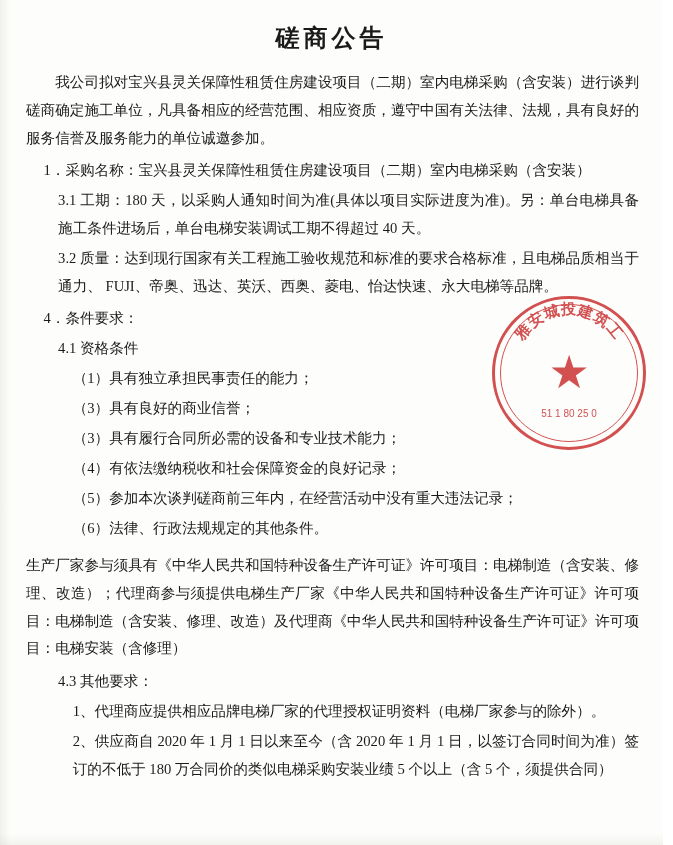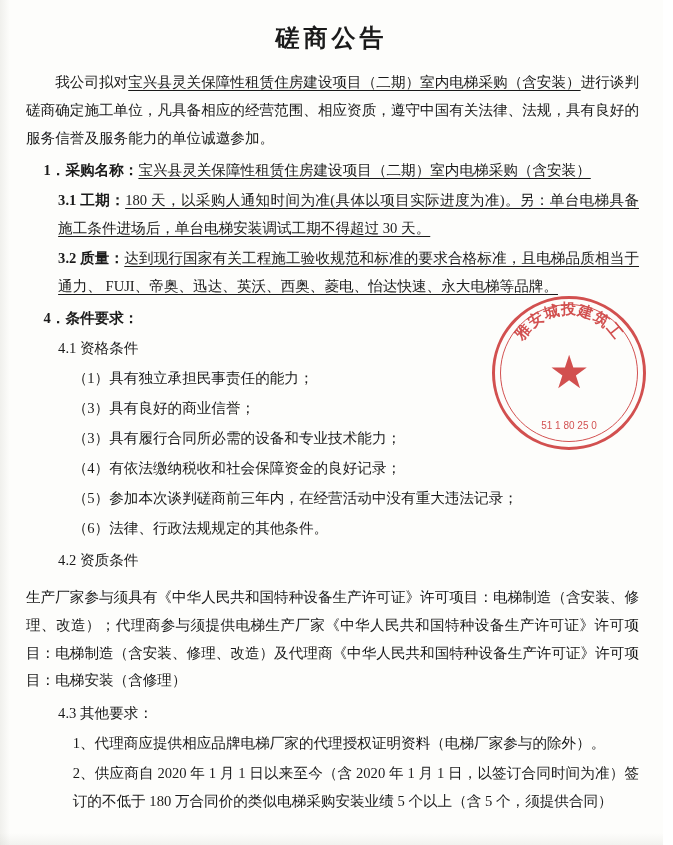--- a/index.html
+++ b/index.html
@@ -31,22 +31,22 @@
   .body-wrap {
     padding: 0 24px 0 26px;
     font-size: 14.6px;
     line-height: 1.92;
     text-align: justify;
   }
   p {
     margin: 0 0 2px 0;
   }
   .indent2 { text-indent: 2em; }
-  .u { text-decoration: underline; text-underline-offset: 3px; }
-  .b { font-weight: bold; }
+  .u { text-underline-offset: 3px; }
+  .b { font-weight: normal; }
   .item-head {
     margin-top: 4px;
   }
   .lvl1 { padding-left: 1.2em; }
   .lvl2 { padding-left: 2.2em; }
   .lvl3 { padding-left: 3.2em; }
   .tight { line-height: 1.9; margin-top: 10px; }
   .para-block { margin-top: 2px; }
 
   
@@ -82,21 +82,21 @@
   }
   .seal .arc-text text {
     fill: #c62020;
     font-size: 15px;
     font-family: "Liberation Serif", "DejaVu Serif", serif;
     font-weight: bold;
     letter-spacing: 1px;
   }
   .seal .seal-code {
     position: absolute;
-    bottom: 16px;
+    bottom: 28px;
     left: 0;
     width: 100%;
     text-align: center;
     color: #c62020;
     font-size: 10px;
     font-family: "Liberation Sans", sans-serif;
   }
   
   .edge-tint-left {
     position: absolute;
@@ -127,39 +127,38 @@
       <span>我公司拟对</span><span class="u">宝兴县灵关保障性租赁住房建设项目（二期）室内电梯采购（含安装）</span><span>进行谈判磋商确定施工单位，凡具备相应的经营范围、相应资质，遵守中国有关法律、法规，具有良好的服务信誉及服务能力的单位诚邀参加。</span>
     </p>
 
     <p class="lvl1 item-head">
       <span class="b">1．采购名称：</span><span class="u">宝兴县灵关保障性租赁住房建设项目（二期）室内电梯采购（含安装）</span>
     </p>
 
 
 
     <p class="lvl2 para-block">
-      <span class="b">3.1 工期：</span><span class="u">180 天</span><span class="u">，以采购人通知时间为准(具体以项目实际进度为准)。另：单台电梯具备施工条件进场后，单台电梯安装调试工期不得超过 30 天。</span>
+      <span class="b">3.1 工期：</span><span class="u">180 天</span><span class="u">，以采购人通知时间为准(具体以项目实际进度为准)。另：单台电梯具备施工条件进场后，单台电梯安装调试工期不得超过 40 天。</span>
     </p>
 
     <p class="lvl2 para-block">
       <span class="b">3.2 质量：</span><span class="u">达到现行国家有关工程施工验收规范和标准的要求合格标准，且电梯品质相当于通力、 FUJI、帝奥、迅达、英沃、西奥、菱电、怡达快速、永大电梯等品牌。</span>
     </p>
 
     <p class="lvl1 b item-head">4．条件要求：</p>
 
     <p class="lvl2">4.1 资格条件</p>
 
     <p class="lvl3">（1）具有独立承担民事责任的能力；</p>
     <p class="lvl3">（3）具有良好的商业信誉；</p>
     <p class="lvl3">（3）具有履行合同所必需的设备和专业技术能力；</p>
     <p class="lvl3">（4）有依法缴纳税收和社会保障资金的良好记录；</p>
     <p class="lvl3">（5）参加本次谈判磋商前三年内，在经营活动中没有重大违法记录；</p>
     <p class="lvl3">（6）法律、行政法规规定的其他条件。</p>
 
-    <p class="lvl2 item-head">4.2 资质条件</p>
     <p class="tight">生产厂家参与须具有《中华人民共和国特种设备生产许可证》许可项目：电梯制造（含安装、修理、改造）；代理商参与须提供电梯生产厂家《中华人民共和国特种设备生产许可证》许可项目：电梯制造（含安装、修理、改造）及代理商《中华人民共和国特种设备生产许可证》许可项目：电梯安装（含修理）</p>
 
     <p class="lvl2 item-head">4.3 其他要求：</p>
     <p class="lvl3 para-block">1、代理商应提供相应品牌电梯厂家的代理授权证明资料（电梯厂家参与的除外）。</p>
     <p class="lvl3 para-block">2、供应商自 2020 年 1 月 1 日以来至今（含 2020 年 1 月 1 日，以签订合同时间为准）签订的不低于 180 万合同价的类似电梯采购安装业绩 5 个以上（含 5 个，须提供合同）</p>
 
   </div>
 
   <div class="seal">
     <div class="inner-ring"></div>

